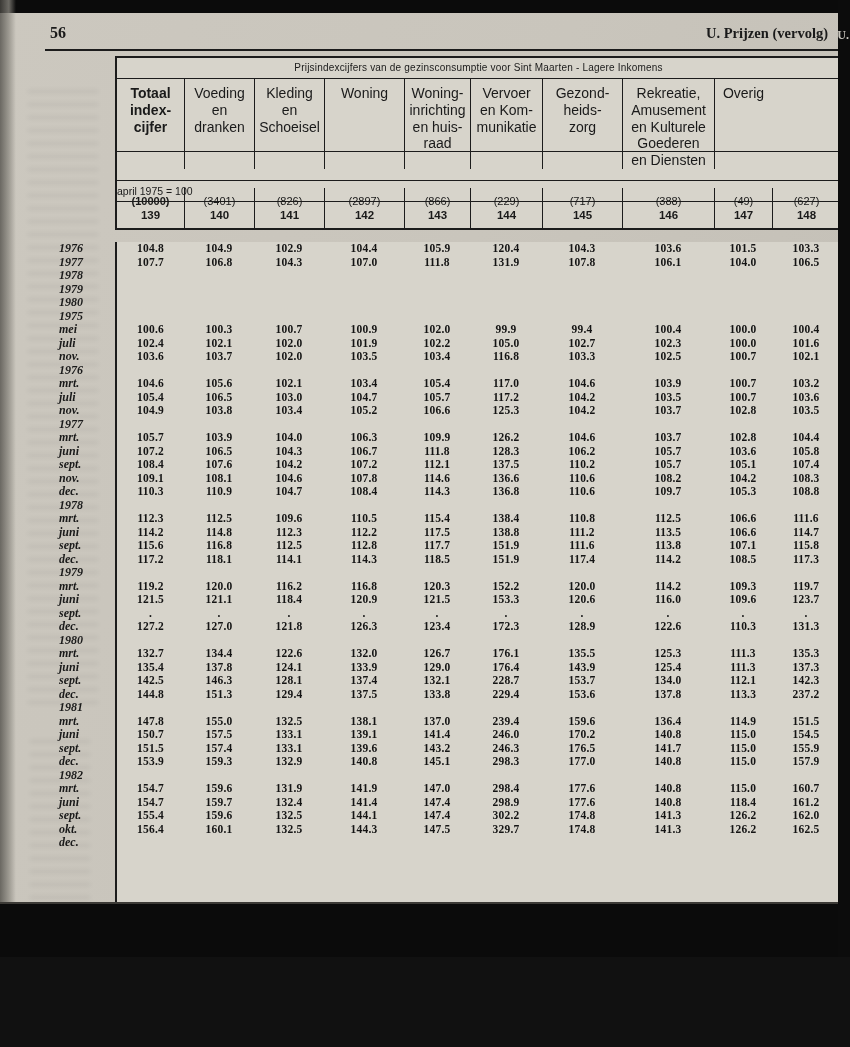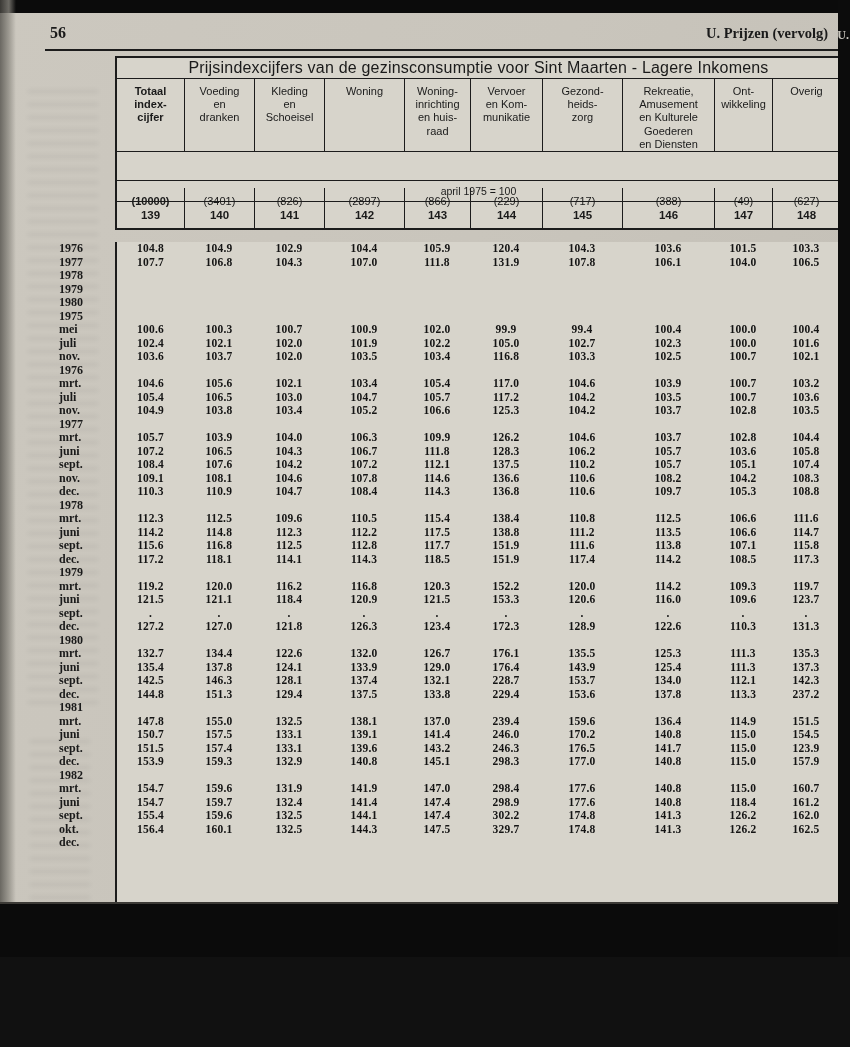--- a/index.html
+++ b/index.html
@@ -25,42 +25,42 @@
   
   .page-number { position:absolute; left:50px; top:24px; font-size:16px; font-weight:bold; }
   .page-header-right { position:absolute; right:22px; top:25px; font-size:14.5px; font-weight:bold;margin-left:12px; }
   .header-rule { position:absolute; left:45px; top:49px; width:800px; height:2px; background:#1c1c1c; }
 
   
   .table-outer { position:absolute; left:53px; top:56px; width:735px;
                  --cols:67px 70px 70px 80px 66px 72px 80px 92px 58px 68px; }
   .thead { margin-left:62px; width:723px; border:2px solid #1c1c1c; background:#d7d4cb; }
   .title-row { height:20px; line-height:20px; text-align:center; border-bottom:1.5px solid #1c1c1c;
-               font-family:"Liberation Sans", sans-serif; font-size:16px; letter-spacing:.2px; }
+               font-family:"Liberation Sans", sans-serif; font-size:10px; letter-spacing:.2px; }
   .header-names, .weights-row, .codes-row { display:grid; grid-template-columns:var(--cols); }
   .header-names { height:72px; border-bottom:1.5px solid #1c1c1c; }
   .hname { white-space:pre-line; text-align:center; font-family:"Liberation Sans", sans-serif;
-           font-size:11px; line-height:1.2; padding-top:6px; }
+           font-size:14px; line-height:1.2; padding-top:6px; }
   .header-names > div + div, .weights-row > div + div, .codes-row > div + div { border-left:1.5px solid #1c1c1c; }
   .header-names > div:first-child, .weights-row > div:first-child { font-weight:bold; }
   .weights-row { height:28px; border-bottom:1.5px solid #1c1c1c; }
   .wcell { text-align:center; font-family:"Liberation Sans", sans-serif; font-size:11px; padding-top:7px;margin-top:36px; }
-  .note-row { height:20px; line-height:20px; border-bottom:1.5px solid #1c1c1c; text-align:center;
+  .note-row { height:20px; line-height:20px; border-bottom:1.5px solid #1c1c1c; text-align:left;
               font-family:"Liberation Sans", sans-serif; font-size:10.5px; }
   .codes-row { height:26px; }
   .ccell { text-align:center; font-weight:bold; font-size:11.5px; line-height:26px;
            font-family:"Liberation Sans", sans-serif; }
 
   
   .tbody { margin-left:62px; width:723px; border-left:2px solid #1c1c1c; border-right:2px solid #1c1c1c;
            border-bottom:2px solid #1c1c1c; background:#d7d4cb; padding-bottom:8px; min-height:740px; }
   .section.annual { margin-top:12px; }
   .year-row { position:relative; height:13.5px; }
   .data-row { position:relative; display:grid; grid-template-columns:var(--cols); height:13.5px; }
-  .row-label { position:absolute; left:-58px; width:54px; font-weight:bold;
+  .row-label { position:absolute; left:-58px; width:54px; font-style:italic; font-weight:bold;
                font-size:12px; line-height:13.5px; text-align:left; }
   .cell { text-align:center; font-weight:bold; font-size:11.5px; line-height:13.5px;
           letter-spacing:.2px; color:#141414; }
 </style>
 </head>
 <body>
 
 <div class="page">
   <div class="ghost1"></div>
   <div class="ghost2"></div>
@@ -91,22 +91,20 @@
 en Kom-
 munikatie</div>
           <div class="hname">Gezond-
 heids-
 zorg</div>
           <div class="hname">Rekreatie,
 Amusement
 en Kulturele
 Goederen
 en Diensten</div>
-          <div class="hname">Ont-
-wikkeling</div>
           <div class="hname">Overig</div>
         </div>
       <div class="weights-row" id="weights-row">
           <div class="wcell">(10000)</div>
           <div class="wcell">(3401)</div>
           <div class="wcell">(826)</div>
           <div class="wcell">(2897)</div>
           <div class="wcell">(866)</div>
           <div class="wcell">(229)</div>
           <div class="wcell">(717)</div>
@@ -559,21 +557,21 @@
             <span class="row-label">sept.</span>
             <span class="cell">151.5</span>
             <span class="cell">157.4</span>
             <span class="cell">133.1</span>
             <span class="cell">139.6</span>
             <span class="cell">143.2</span>
             <span class="cell">246.3</span>
             <span class="cell">176.5</span>
             <span class="cell">141.7</span>
             <span class="cell">115.0</span>
-            <span class="cell">123.9</span>
+            <span class="cell">155.9</span>
           </div>
           <div class="data-row">
             <span class="row-label">dec.</span>
             <span class="cell">153.9</span>
             <span class="cell">159.3</span>
             <span class="cell">132.9</span>
             <span class="cell">140.8</span>
             <span class="cell">145.1</span>
             <span class="cell">298.3</span>
             <span class="cell">177.0</span>

